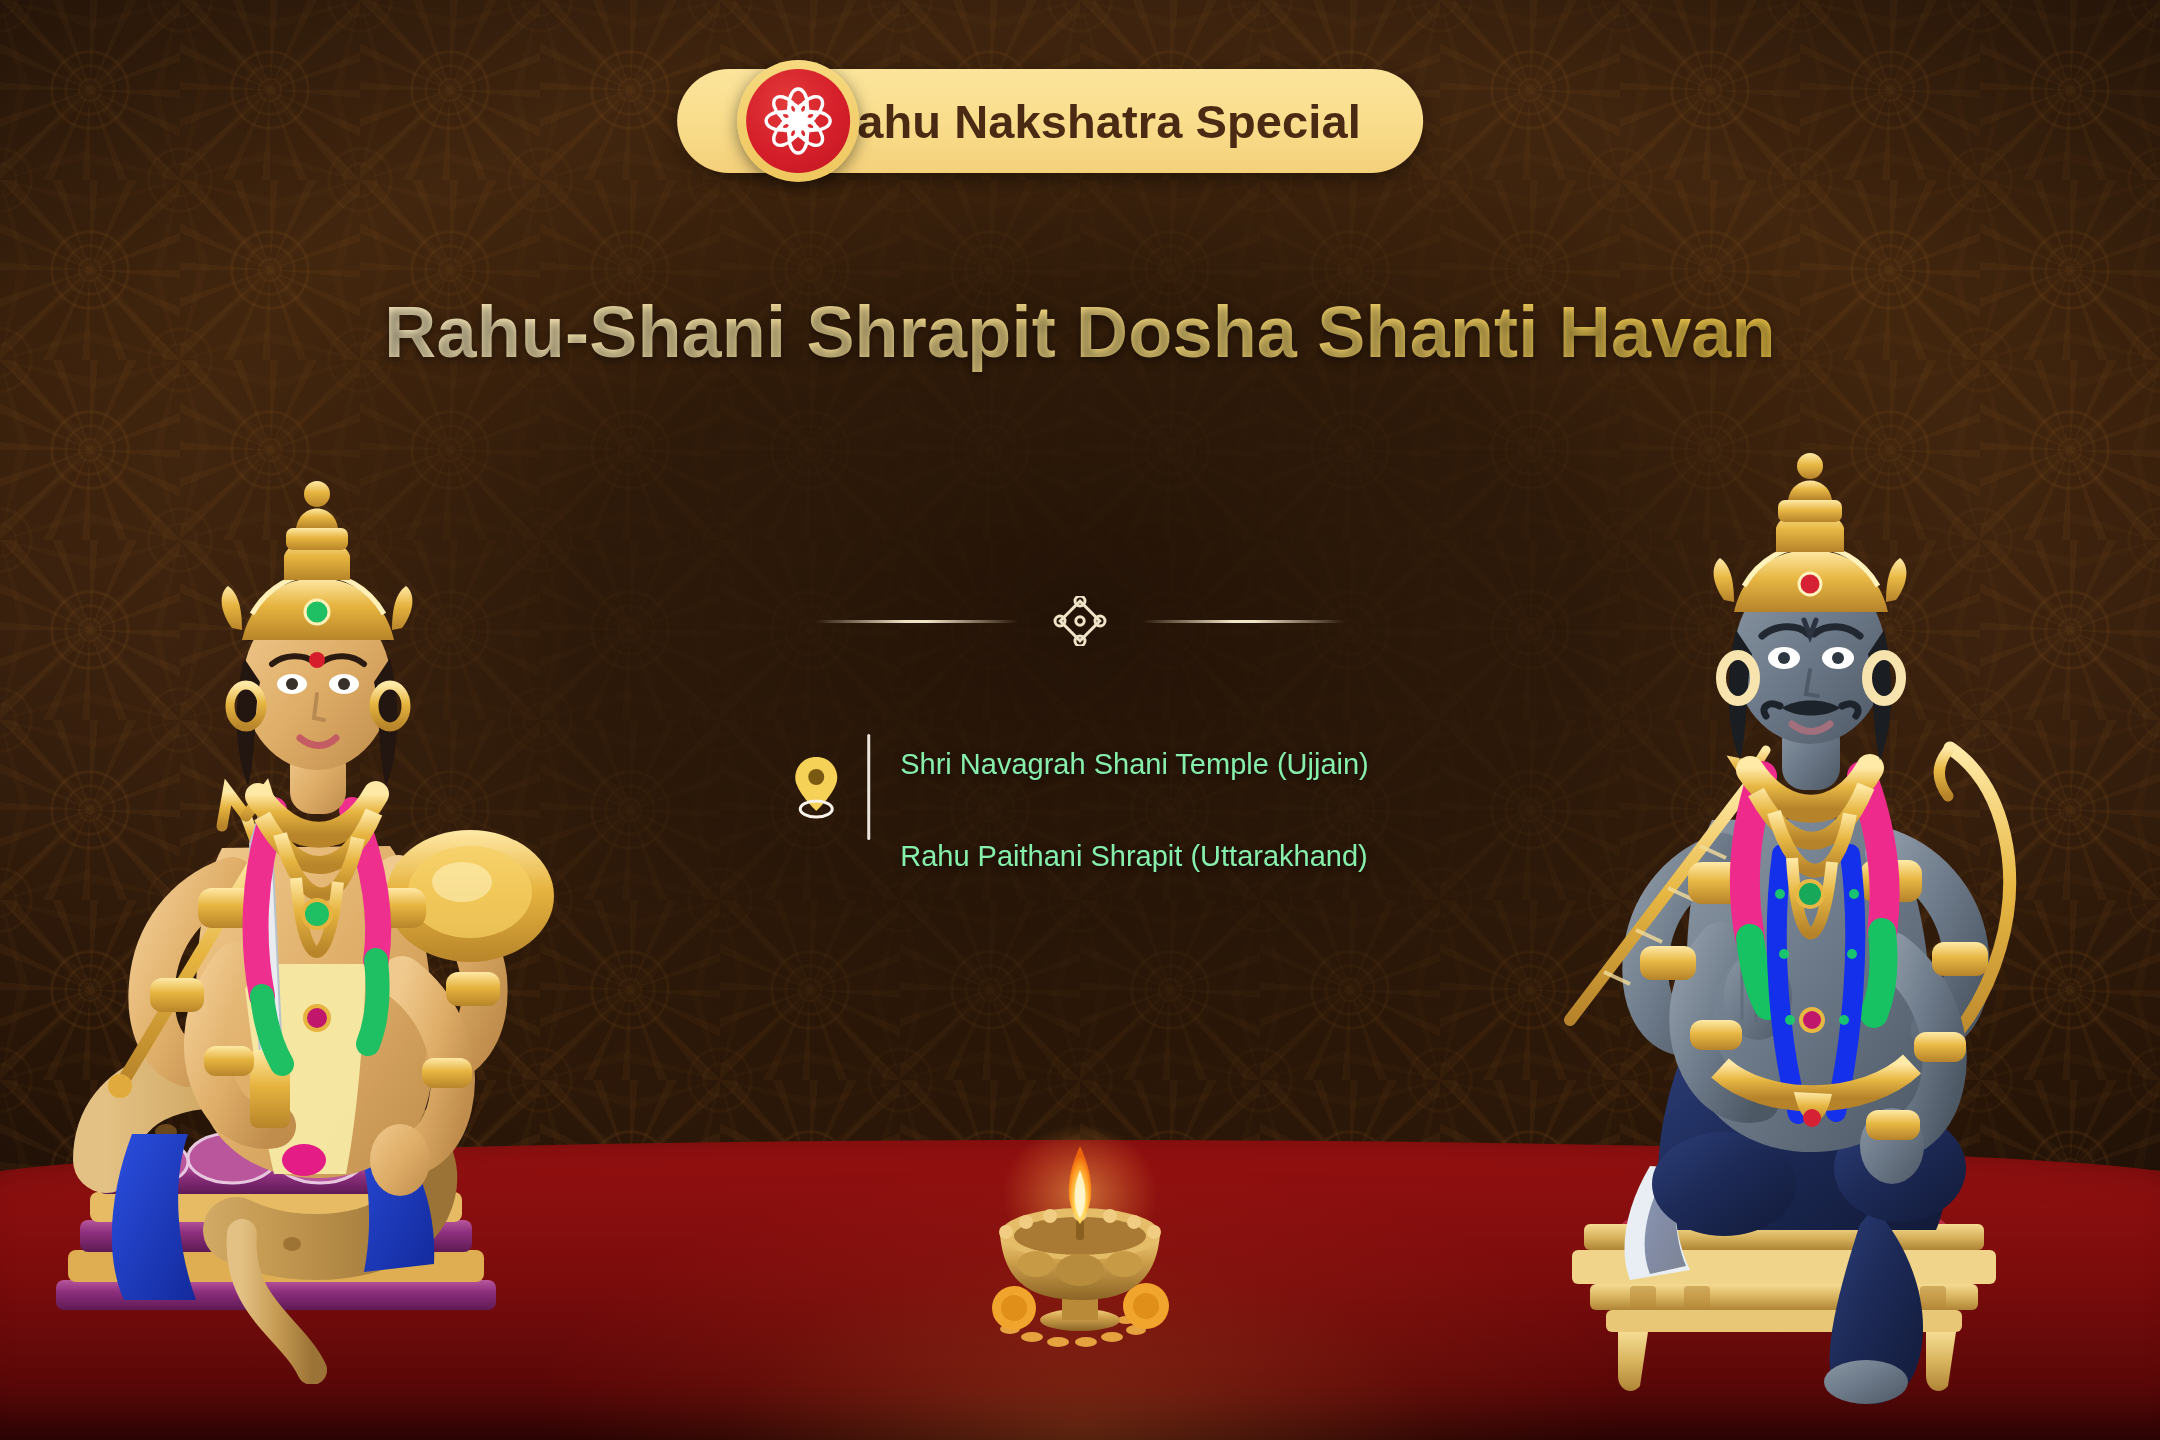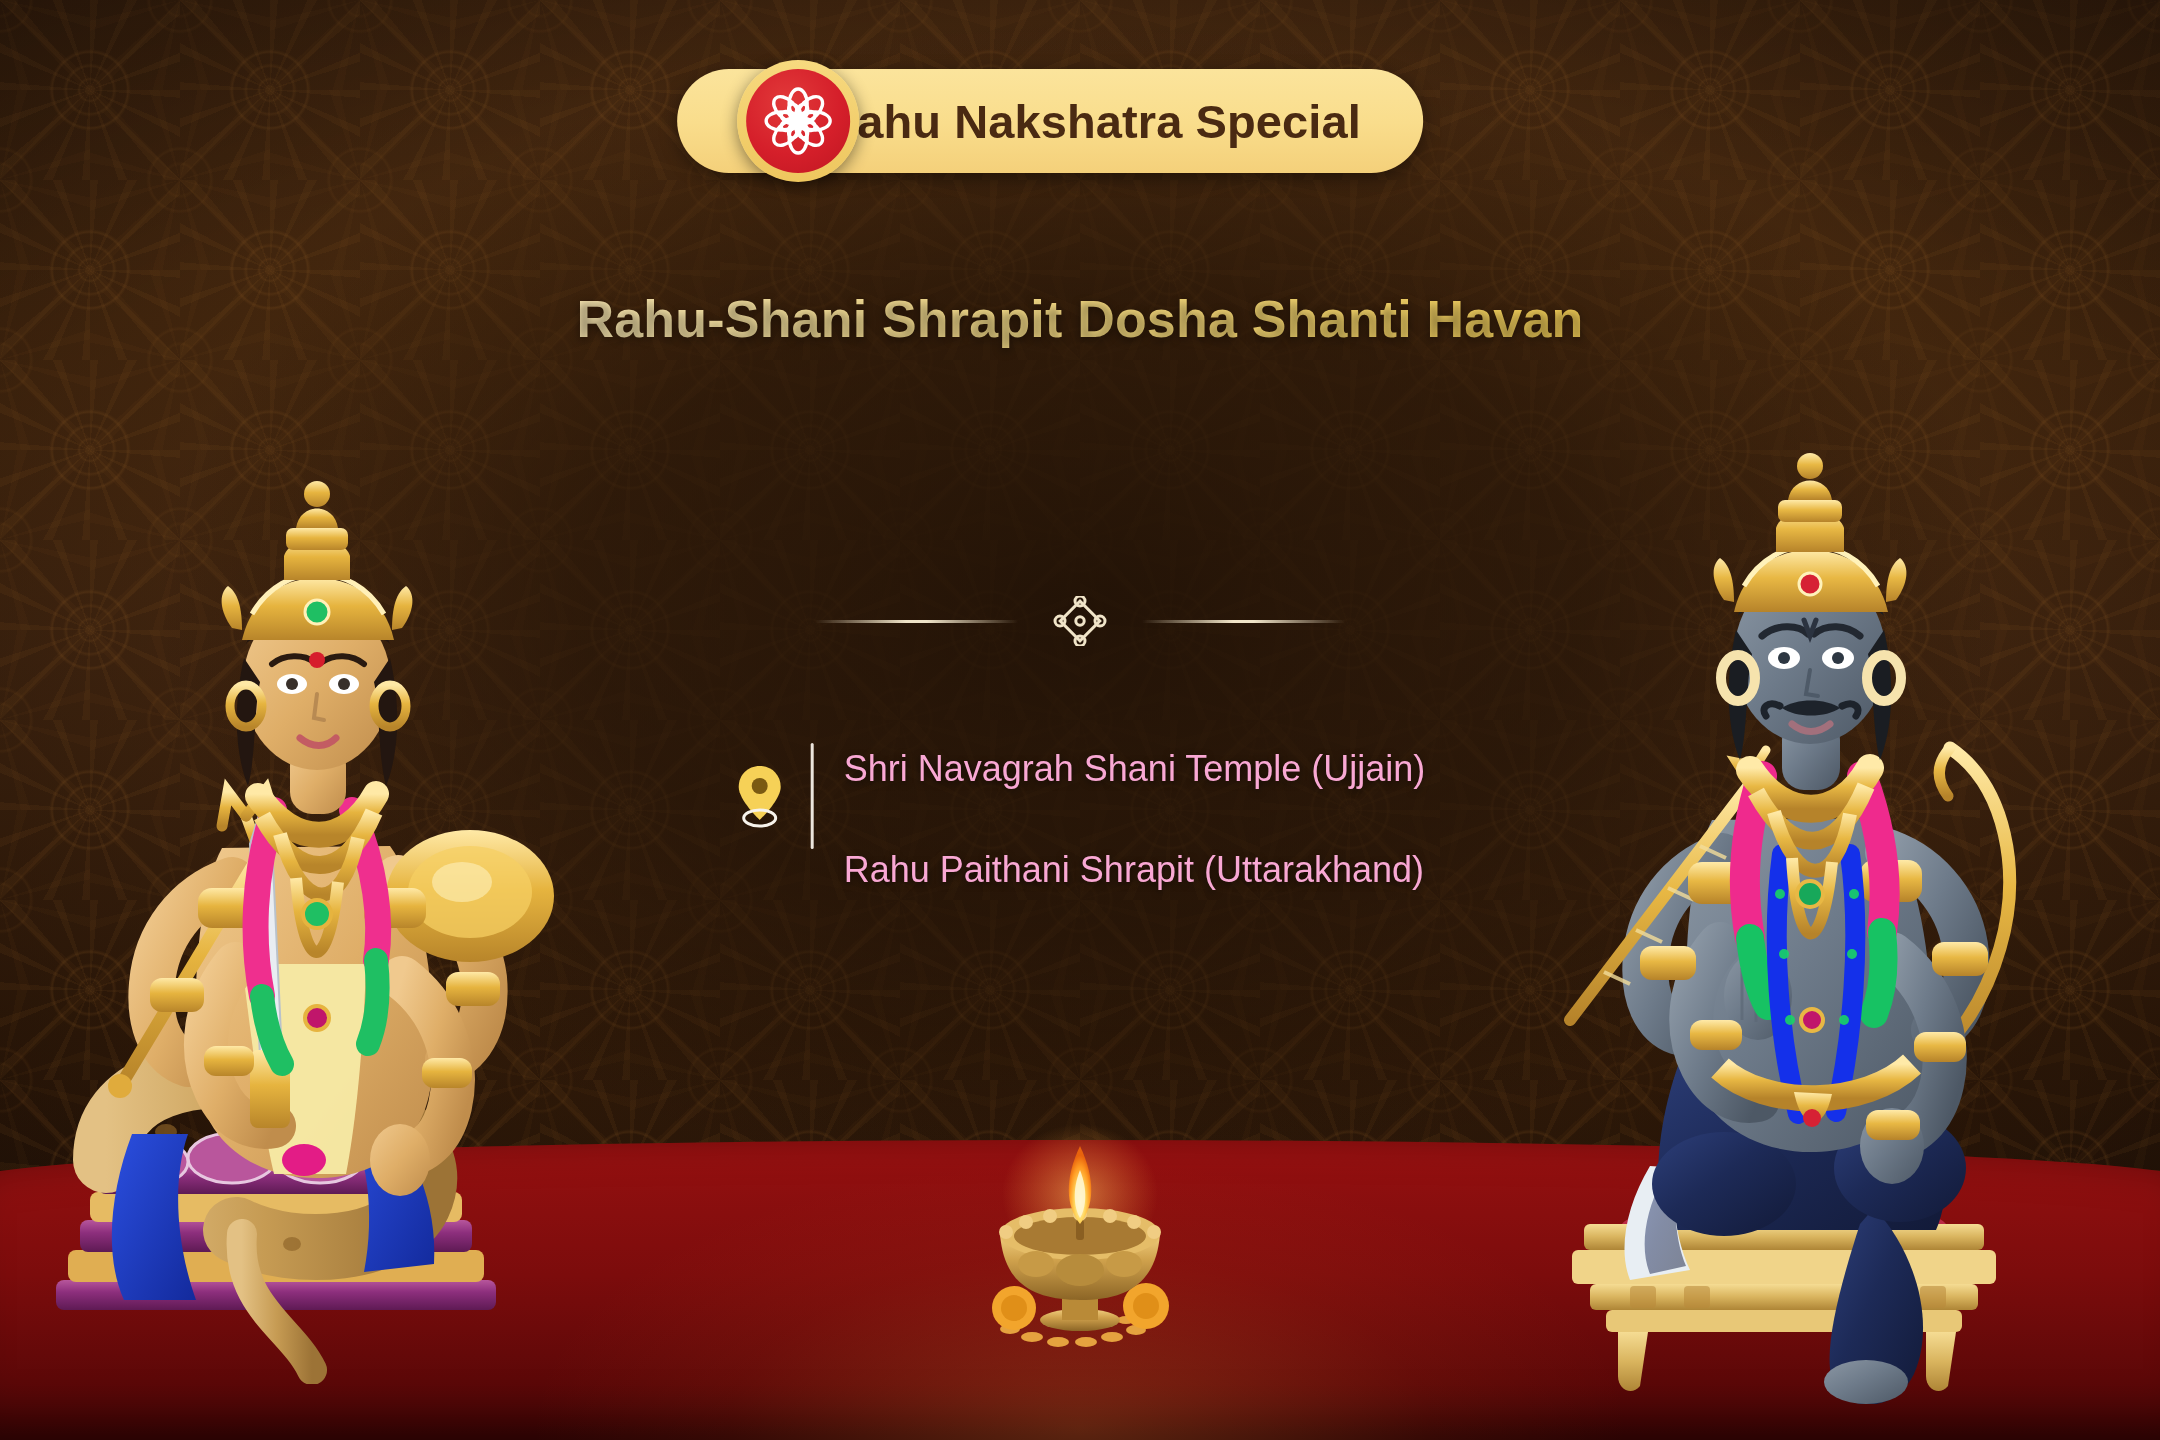--- a/index.html
+++ b/index.html
@@ -81,21 +81,21 @@
   }
   .badge-logo-inner{
     width:104px;height:104px;border-radius:50%;
     background:radial-gradient(circle at 40% 32%,#e23a3a 0%,#d51f2a 55%,#bf1622 100%);
     display:flex;align-items:center;justify-content:center;
   }
 
   
   .title{
     position:absolute;left:0;right:0;top:286px;text-align:center;
-    font-size:52px;font-weight:bold;line-height:1.30;letter-spacing:.2px;
+    font-size:72px;font-weight:bold;line-height:1.30;letter-spacing:.2px;
     background:linear-gradient(100deg,#fff6dd 0%,#fbe9b4 26%,#f7d873 58%,#f2c846 82%,#efc63f 100%);
     -webkit-background-clip:text;background-clip:text;
     -webkit-text-fill-color:transparent;color:#f5d77a;
     text-shadow:0 3px 10px rgba(0,0,0,.45);
     padding:0 180px;
   }
 
   
   .divider{
     position:absolute;left:50%;top:596px;transform:translateX(-50%);
@@ -106,21 +106,21 @@
 
   
   .loc{
     position:absolute;left:50%;top:700px;transform:translateX(-50%);
     display:flex;align-items:center;gap:26px;
   }
   .loc-pin{width:50px;height:64px;display:block;flex:none;}
   .loc-rule{width:3px;height:106px;background:#ece5dc;flex:none;margin-right:4px;border-radius:2px;}
   .loc-lines{display:flex;flex-direction:column;gap:10px;}
   .loc-line{
-    font-size:36px;color:#f9a8d4;white-space:nowrap;line-height:1.22;
+    font-size:29px;color:#86efac;white-space:nowrap;line-height:1.22;
     text-shadow:0 2px 7px rgba(0,0,0,.55);
     margin-top:47px;
   }
 
   
   .deity{position:absolute;bottom:0;}
   .deity svg{display:block;}
   .deity-left{left:46px;bottom:56px;width:560px;height:940px;}
   .deity-right{right:56px;bottom:36px;width:560px;height:980px;}
 

